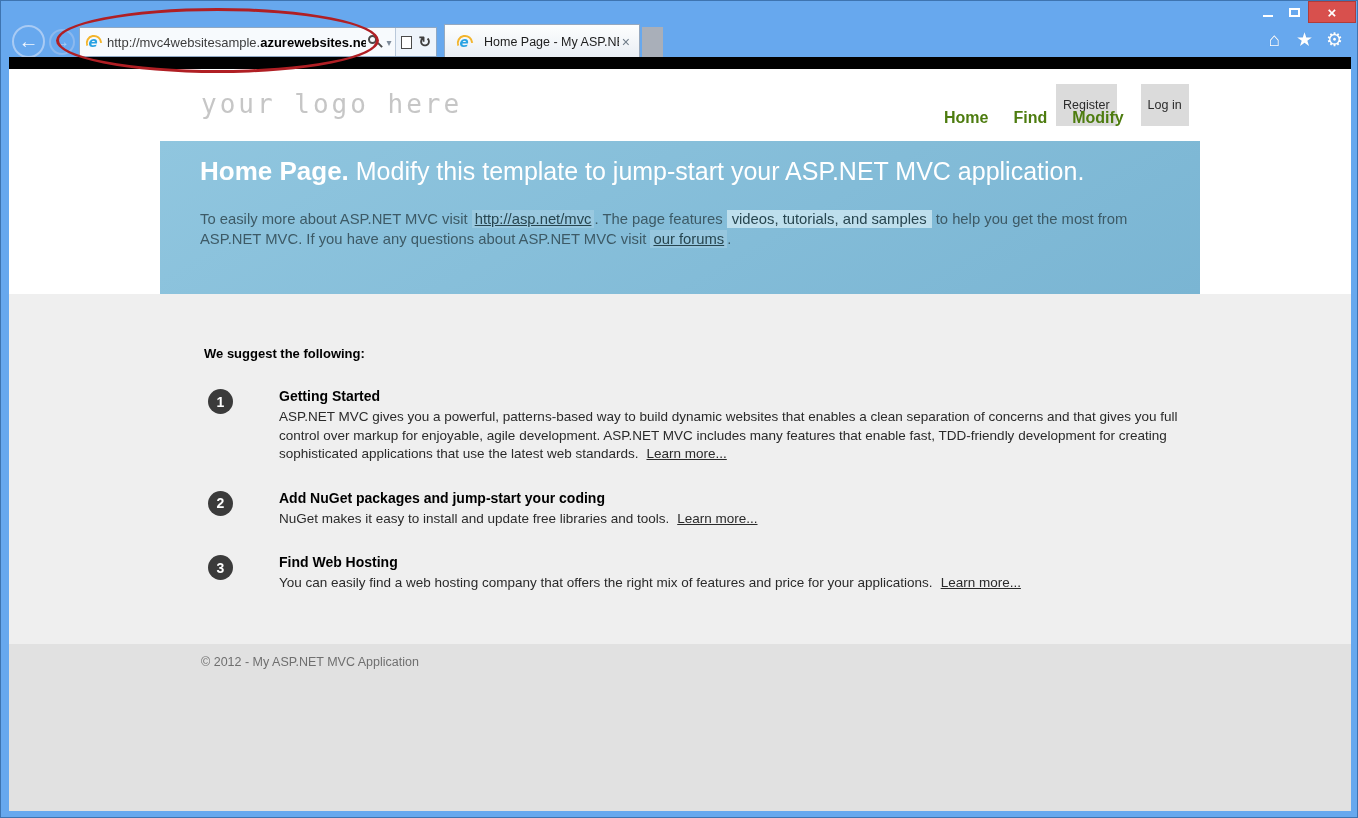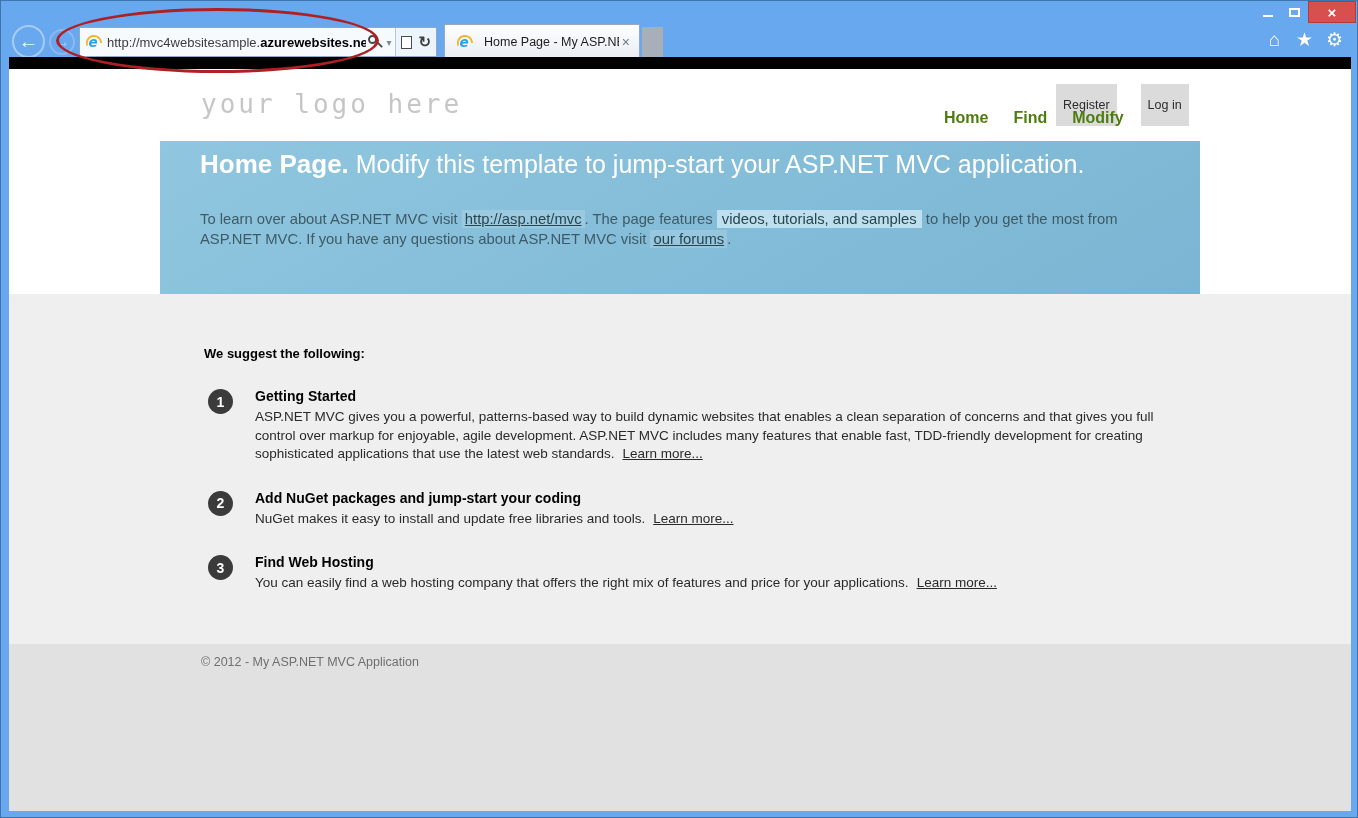--- a/index.html
+++ b/index.html
@@ -71,36 +71,36 @@
   .logo{ position:absolute; left:192px; top:20px; font-family:"DejaVu Sans Mono", monospace;
          font-size:26px; letter-spacing:3px; color:#c6c6c6; }
   .auth{ position:absolute; left:1047px; top:15px; display:flex; gap:24px; }
   .auth a{ background:#dbdbdb; color:#2b2b2b; font-size:12.5px; padding:14px 7px; text-decoration:none; }
   .main-nav{ position:absolute; left:935px; top:40px; display:flex; gap:25px; }
   .main-nav a{ color:#4d7c0f; font-size:16px; font-weight:bold; text-decoration:none; }
 
   
   .hero{ position:absolute; left:151px; top:72px; width:1040px; height:153px;
          background:linear-gradient(150deg,#90c6df 0%,#7ab5d3 100%); }
-  .hero h1{ position:absolute; left:40px; top:8px; color:#fff; font-size:26px; font-weight:bold; white-space:nowrap; }
+  .hero h1{ position:absolute; left:40px; top:15px; color:#fff; font-size:26px; font-weight:bold; white-space:nowrap; }
   .hero h1 .subtitle{ font-weight:normal; font-size:25px; }
   .hero .blurb{ position:absolute; left:40px; top:68px; width:952px; font-size:14.8px; line-height:20px; color:#3d5a66; }
   .hero .blurb a{ color:#27454f; text-decoration:underline; background:rgba(255,255,255,.16); padding:1px 3px; }
   .hero .blurb .hl{ background:#bedfed; color:#27454f; padding:1px 5px; }
   .hero-bubble{ position:absolute; left:187px; top:225px; width:62px; height:31px;
                 background:#7cb7d4; border-radius:0 0 50% 50% / 0 0 100% 100%; }
 
   
   .content{ position:absolute; left:0; top:225px; width:1342px; height:350px; background:#efefef; }
   .suggest-heading{ margin:52px 0 27px 195px; font-size:13px; font-weight:bold; color:#000; }
   .suggest-list{ list-style:none; margin-left:199px; }
   .suggest-item{ display:flex; gap:22px; margin-bottom:26px; }
   .num-circle{ flex:none; width:25px; height:25px; border-radius:50%; background:#3b3b3b; color:#fff;
                font-size:14px; font-weight:bold; display:flex; align-items:center; justify-content:center; margin-top:1px; }
-  .suggest-text{ width:900px; }
+  .suggest-text{ width:900px;margin-left:24px; }
   .suggest-title{ font-size:14px; font-weight:bold; color:#000; margin-bottom:4px; }
   .suggest-body{ font-size:13.5px; line-height:18.5px; color:#2a2a2a; }
   .learn-more{ color:#2a2a2a; text-decoration:underline; margin-left:8px; }
 
   
   .site-footer{ position:absolute; left:0; top:575px; width:1342px; height:167px; background:#e1e1e1; }
   .copyright{ padding:11px 0 0 192px; font-size:12.5px; color:#6f6f6f; }
 </style>
 </head>
 <body>
@@ -165,21 +165,21 @@
       </div>
       <nav class="main-nav">
         <a href="#">Home</a>
         <a href="#">Find</a>
         <a href="#">Modify</a>
       </nav>
     </div>
 
     <div class="hero">
       <h1><span>Home Page.</span><span class="subtitle"> Modify this template to jump-start your ASP.NET MVC application.</span></h1>
-      <p class="blurb"><span>To learn over about ASP.NET MVC visit </span><a href="#">http://asp.net/mvc</a><span>. The page features </span><span class="hl">videos, tutorials, and samples</span><span> to help you get the most from ASP.NET MVC. If you have any questions about ASP.NET MVC visit </span><a href="#">our forums</a><span>.</span></p>
+      <p class="blurb"><span>To easily more about ASP.NET MVC visit </span><a href="#">http://asp.net/mvc</a><span>. The page features </span><span class="hl">videos, tutorials, and samples</span><span> to help you get the most from ASP.NET MVC. If you have any questions about ASP.NET MVC visit </span><a href="#">our forums</a><span>.</span></p>
     </div>
     <div class="hero-bubble"></div>
 
     <div class="content">
       <h2 class="suggest-heading">We suggest the following:</h2>
       <ol class="suggest-list">
 
         <li class="suggest-item">
           <span class="num-circle">1</span>
           <div class="suggest-text">

